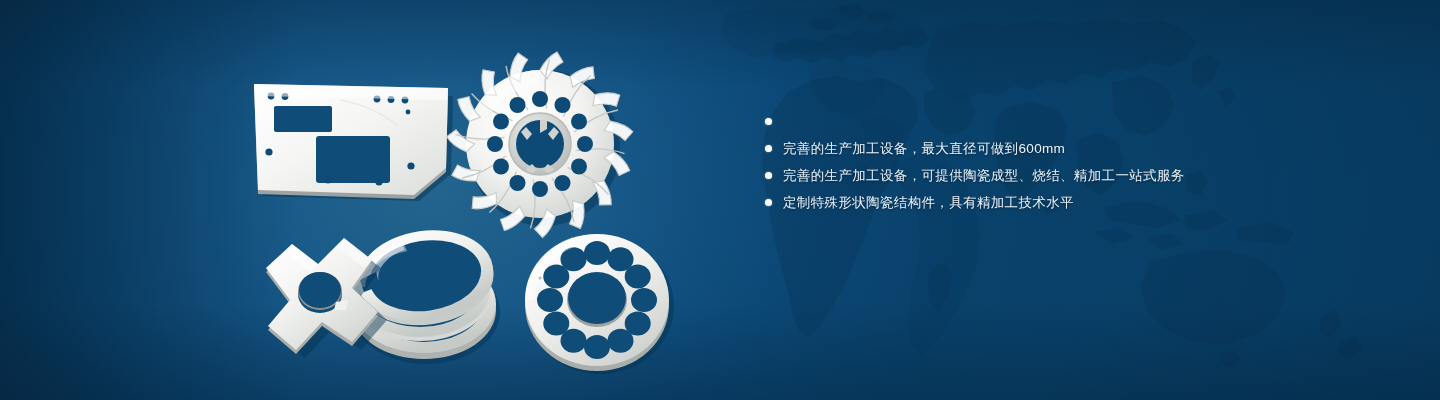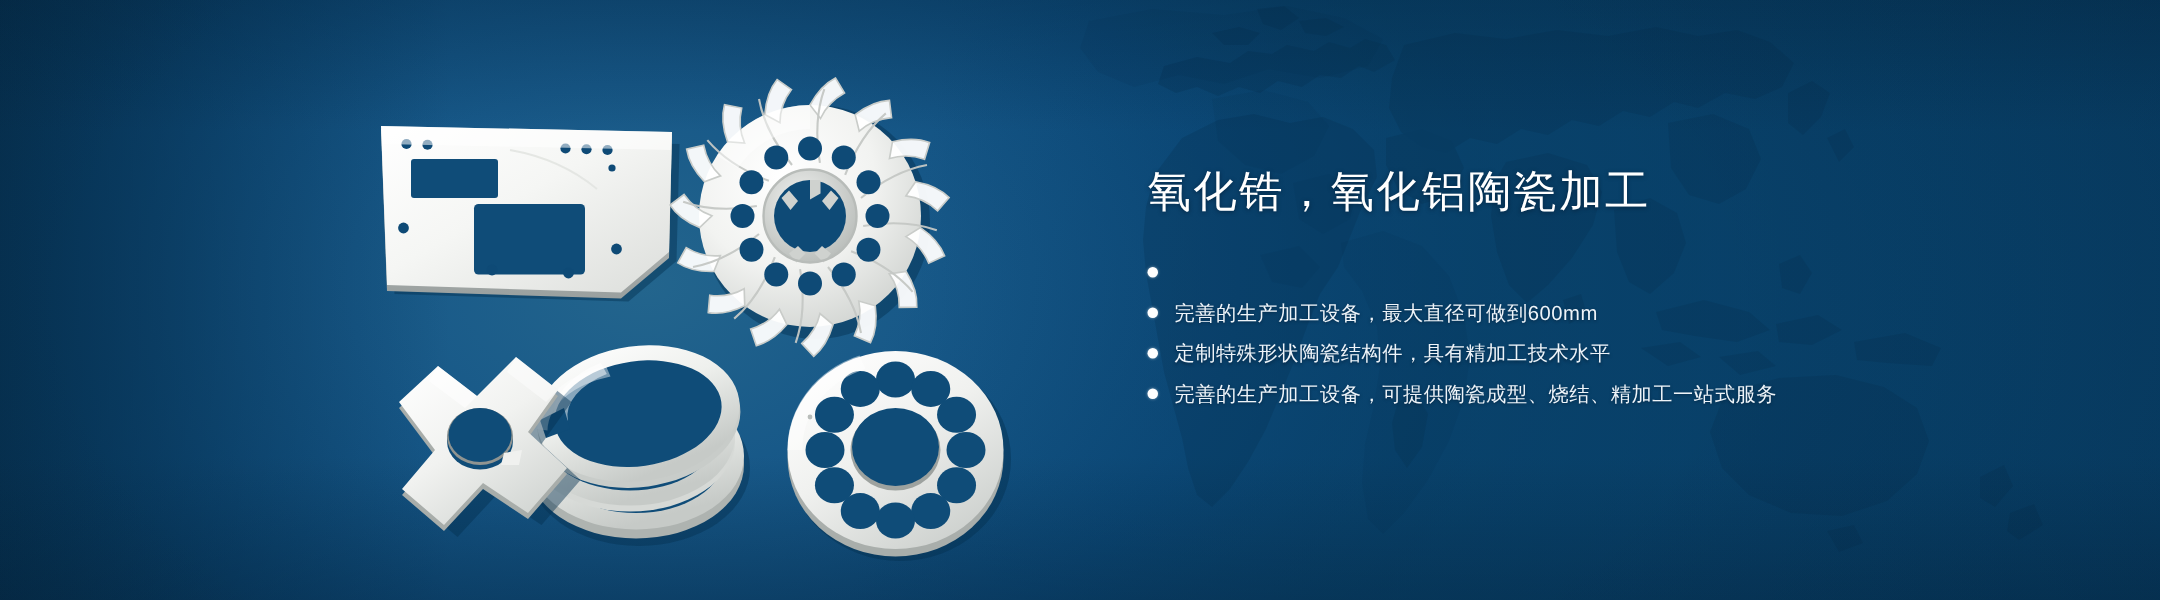--- a/index.html
+++ b/index.html
@@ -372,33 +372,32 @@
 
         <path d="M13 74 a72 66 0 0 1 48 -63 l4 9 a62 56 0 0 0 -42 54 z" fill="#ffffff" opacity="0.45"></path>
 
         <circle cx="28" cy="52" r="1.6" fill="#b9bdba"></circle>
       </svg>
     </div>
 
   </div>
 
   <div class="copy">
-    <h1 class="headline">氧化锆，氧化铝陶瓷加工</h1>
     <ul class="bullets">
       <li class="bullet">
         <span class="bullet-dot"></span>
       </li>
       <li class="bullet">
         <span class="bullet-dot"></span>
         <span class="bullet-text">完善的生产加工设备，最大直径可做到600mm</span>
       </li>
       <li class="bullet">
         <span class="bullet-dot"></span>
-        <span class="bullet-text">定制特殊形状陶瓷结构件，具有精加工技术水平</span>
+        <span class="bullet-text">完善的生产加工设备，可提供陶瓷成型、烧结、精加工一站式服务</span>
       </li>
       <li class="bullet">
         <span class="bullet-dot"></span>
-        <span class="bullet-text">完善的生产加工设备，可提供陶瓷成型、烧结、精加工一站式服务</span>
+        <span class="bullet-text">定制特殊形状陶瓷结构件，具有精加工技术水平</span>
       </li>
     </ul>
   </div>
 
 </div>
 
 </body></html>

